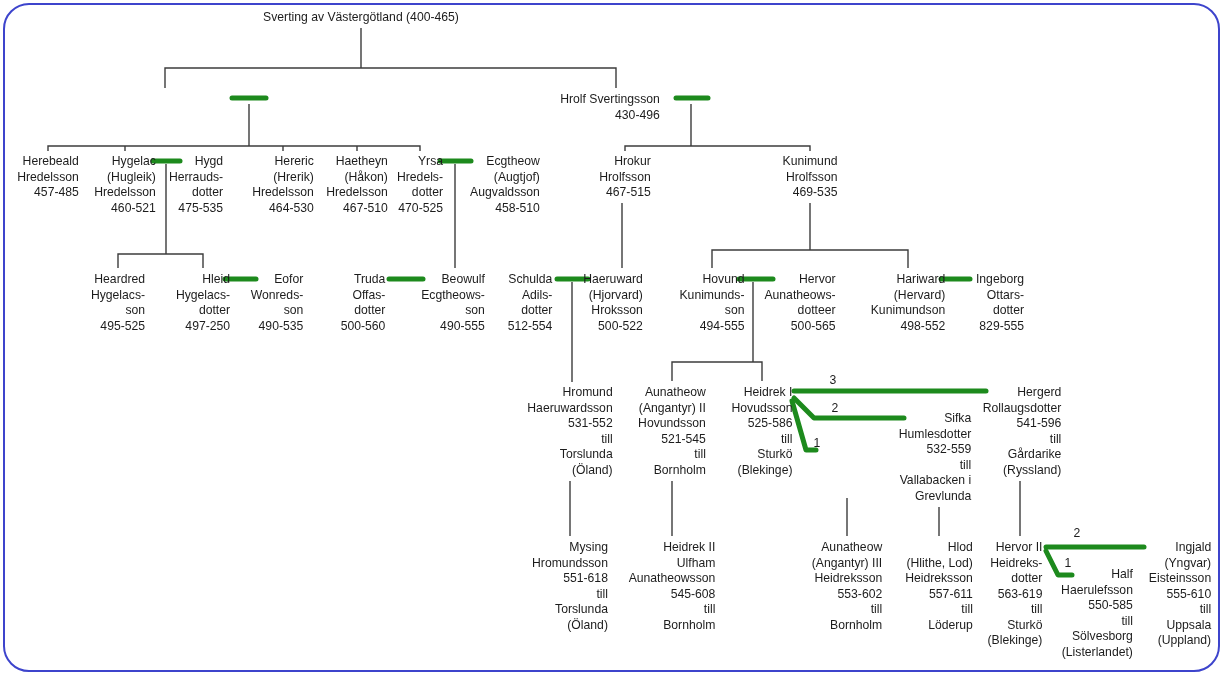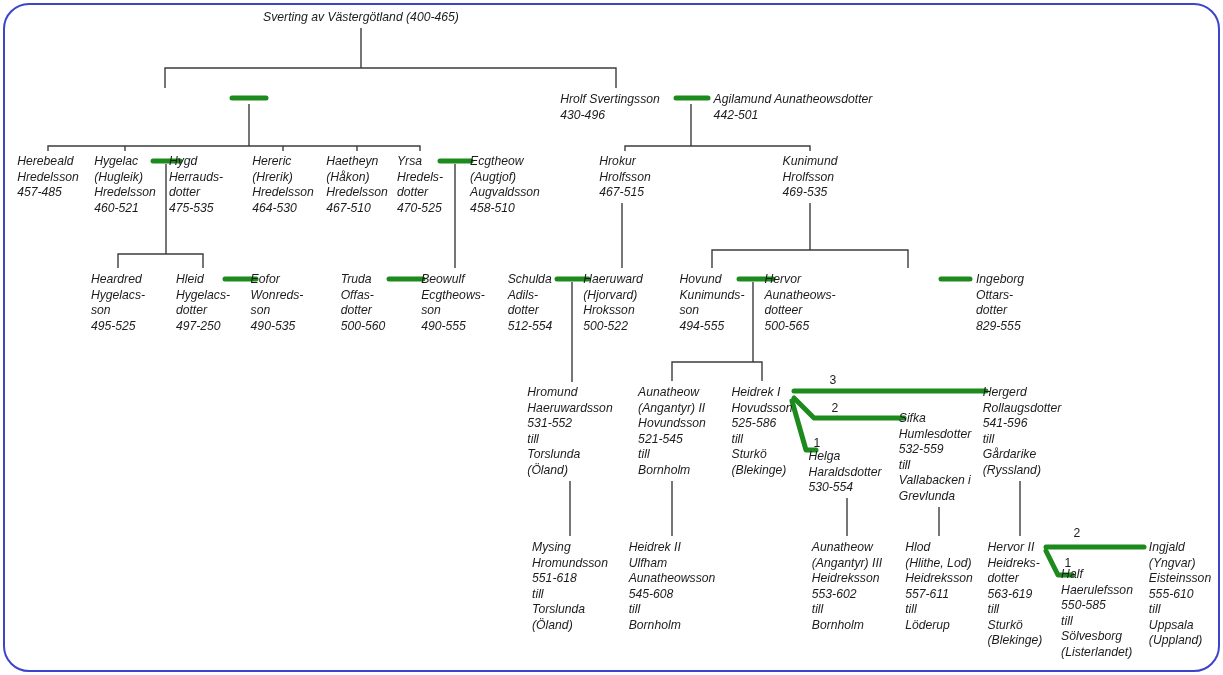--- a/index.html
+++ b/index.html
@@ -8,21 +8,21 @@
     font-family:"Liberation Sans", sans-serif; font-size:12.2px;
     line-height:15.5px; color:#1c1c1c; overflow:hidden;
   }
   #frame {
     position:absolute; left:3px; top:3px; right:3px; bottom:3px;
     border:2.5px solid #3d44cc; border-radius:26px; pointer-events:none;
   }
   svg.lines { position:absolute; left:0; top:0; }
   .person {
     position:absolute; transform:translateX(-50%);
-    text-align:left; white-space:pre-line;font-style:italic;
+    text-align:right; white-space:pre-line;
   }
   .num {
     position:absolute; transform:translateX(-50%);
     font-size:12.2px; color:#1c1c1c;
   }
   .black { stroke:#3c3c3c; stroke-width:1.4; fill:none; }
   .green { stroke:#1d8a1d; stroke-width:5; fill:none;
            stroke-linecap:round; stroke-linejoin:round; }
 </style>
 </head>
@@ -69,22 +69,20 @@
 
   <div class="num" style="left:833px; top:373px">3</div>
   <div class="num" style="left:835px; top:401px">2</div>
   <div class="num" style="left:817px; top:436px">1</div>
   <div class="num" style="left:1077px; top:526px">2</div>
   <div class="num" style="left:1068px; top:556px">1</div>
 
   <div class="person" style="left:361px; top:10px">Sverting av Västergötland (400-465)</div>
   <div class="person" style="left:610px; top:92px">Hrolf Svertingsson
 430-496</div>
-  <div class="person" style="left:793px; top:92px">Agilamund Aunatheowsdotter
-442-501</div>
   <div class="person" style="left:48px;  top:154px">Herebeald
 Hredelsson
 457-485</div>
   <div class="person" style="left:125px; top:154px">Hygelac
 (Hugleik)
 Hredelsson
 460-521</div>
   <div class="person" style="left:196px; top:154px">Hygd
 Herrauds-
 dotter
@@ -140,20 +138,24 @@
 Hroksson
 500-522</div>
   <div class="person" style="left:712px; top:272px">Hovund
 Kunimunds-
 son
 494-555</div>
   <div class="person" style="left:800px; top:272px">Hervor
 Aunatheows-
 dotteer
 500-565</div>
+  <div class="person" style="left:908px; top:272px">Hariward
+(Hervard)
+Kunimundson
+498-552</div>
   <div class="person" style="left:1000px;top:272px">Ingeborg
 Ottars-
 dotter
 829-555</div>
   <div class="person" style="left:570px; top:385px">Hromund
 Haeruwardsson
 531-552
 till
 Torslunda
 (Öland)</div>
@@ -162,23 +164,20 @@
 Hovundsson
 521-545
 till
 Bornholm</div>
   <div class="person" style="left:762px; top:385px">Heidrek I
 Hovudsson
 525-586
 till
 Sturkö
 (Blekinge)</div>
-  <div class="person" style="left:845px; top:449px">Helga
-Haraldsdotter
-530-554</div>
   <div class="person" style="left:935px; top:411px">Sifka
 Humlesdotter
 532-559
 till
 Vallabacken i
 Grevlunda</div>
   <div class="person" style="left:1022px;top:385px">Hergerd
 Rollaugsdotter
 541-596
 till

